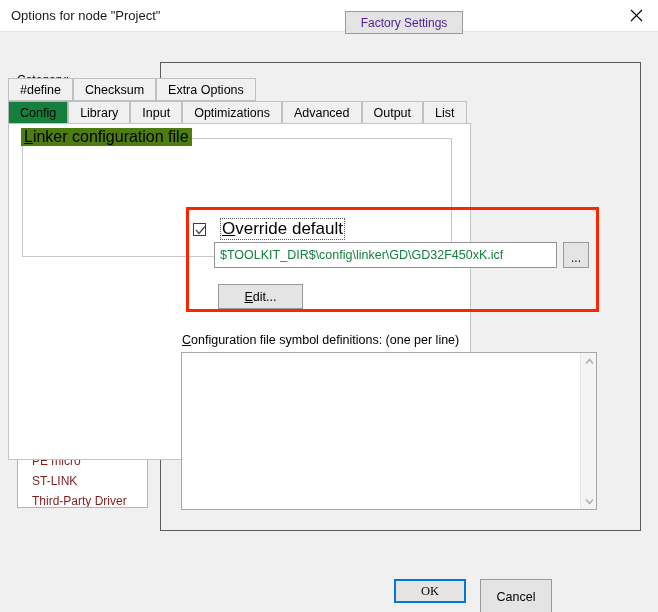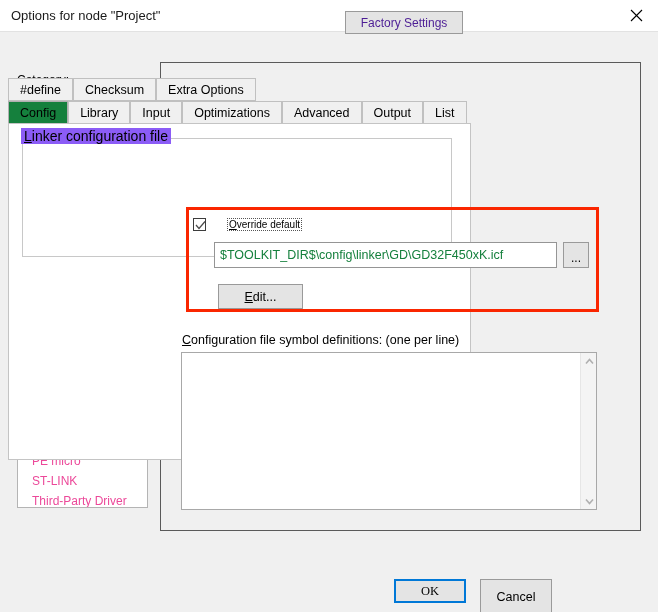--- a/index.html
+++ b/index.html
@@ -57,21 +57,21 @@
     border: 1px solid #b4b4b4;
     overflow: hidden;
     box-sizing: border-box;
   }
   .cat-item {
     height: 20px;
     line-height: 20px;
     padding-left: 6px;
     font-size: 12px;
     white-space: nowrap;
-    color: #ec4899;
+    color: #7f1d1d;
     cursor: default;
   }
   .cat-item.indent { padding-left: 14px; }
   .cat-item.selected {
     background: #0a64c8;
     color: #ffffff;
   }
 
   
   .right-panel {
@@ -145,23 +145,23 @@
   .groupbox {
     position: absolute;
     left: 13px; top: 14px;
     width: 430px; height: 119px;
     border: 1px solid #c8c8c8;
     box-sizing: border-box;
   }
   .groupbox-title {
     position: absolute;
     left: 21px; top: 128px;
-    background: #8b5cf6;
+    background: #4d7c0f;
     padding: 0 3px;
-    font-size: 14px;
+    font-size: 16px;
     white-space: nowrap;
   }
   .mnemonic { text-decoration: underline; }
 
   .checkbox-row {
     position: absolute;
     left: 193px; top: 218px;
     display: flex;
     align-items: center;
     cursor: default;
@@ -172,22 +172,22 @@
     background: #ffffff;
     box-sizing: border-box;
     position: relative;
     flex: none;
   }
   .checkbox svg {
     position: absolute;
     left: 1px; top: 1px;
   }
   .checkbox-label {
-    margin-left: 21px;
-    font-size: 10px;
+    margin-left: 14px;
+    font-size: 17px;
     border: 1px dotted #555555;
     padding: 0 1px;
     white-space: nowrap;
   }
 
   .path-input {
     position: absolute;
     left: 214px; top: 242px;
     width: 343px; height: 26px;
     background: #ffffff;

